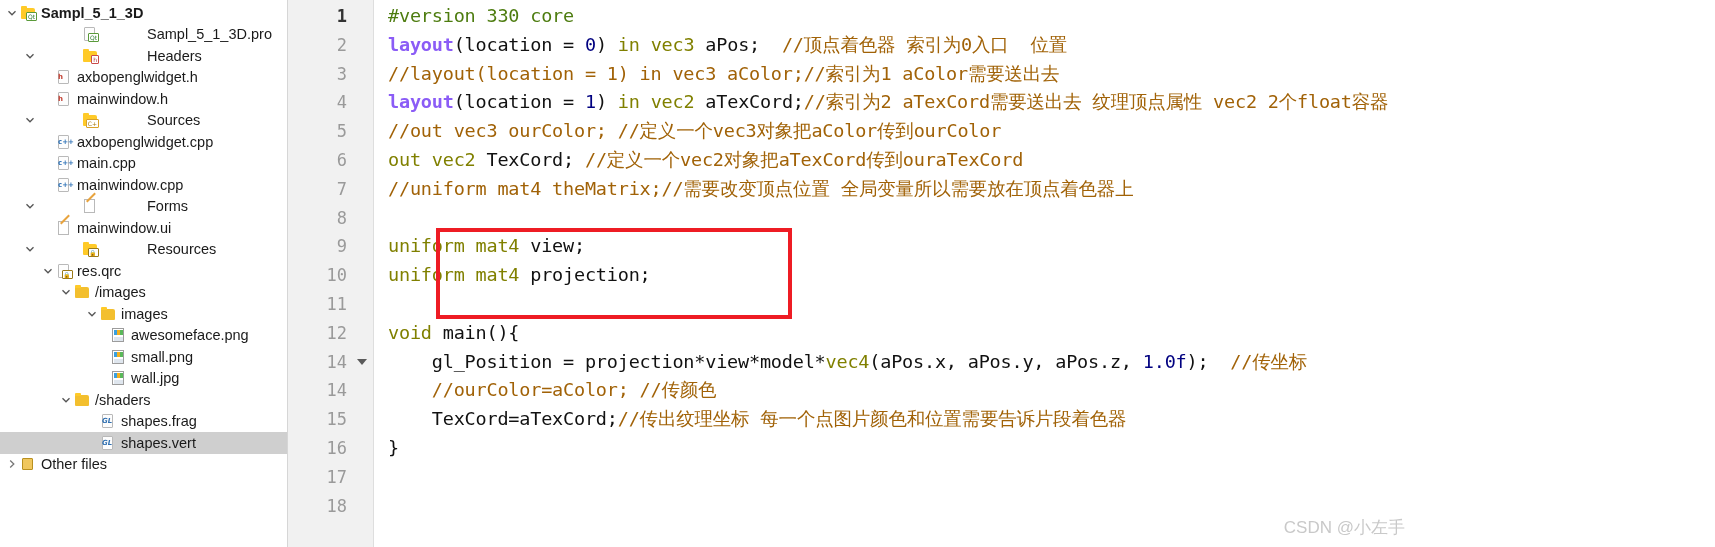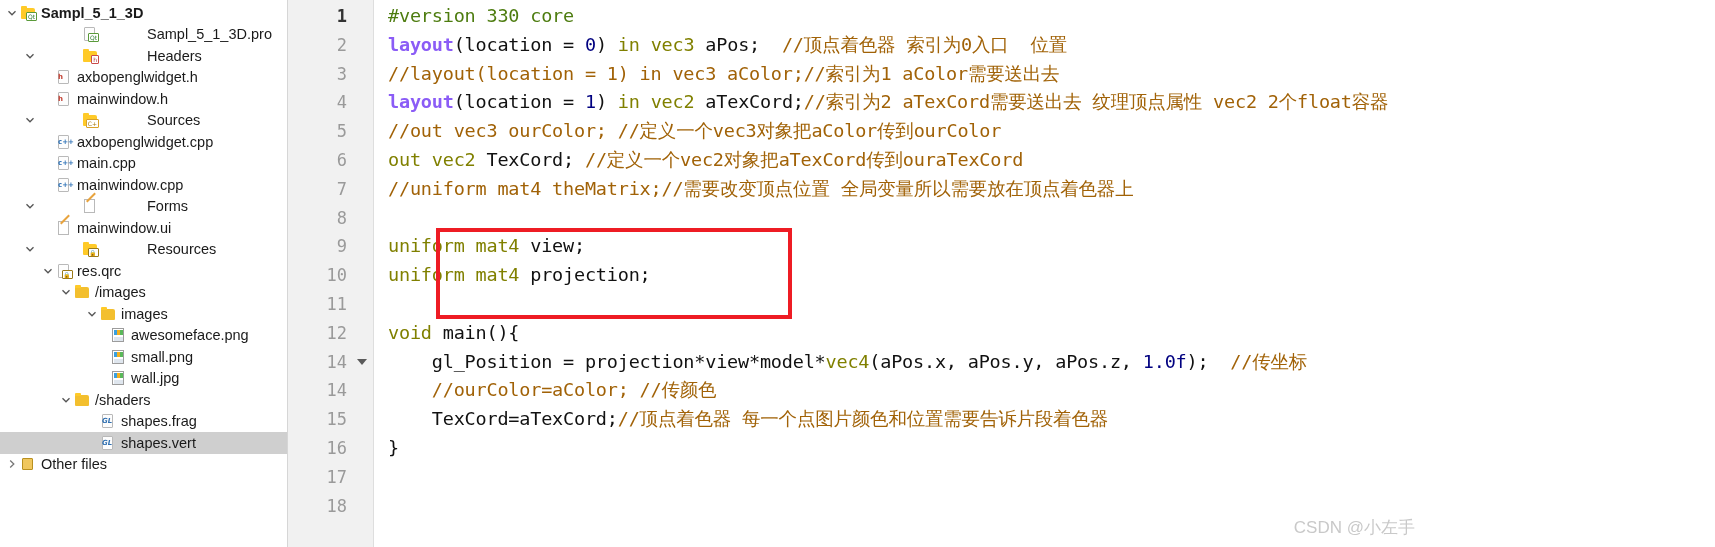--- a/index.html
+++ b/index.html
@@ -219,21 +219,21 @@
     left: 62px;
     top: 228px;
     width: 356px;
     height: 91px;
     border: 4px solid #ee1c24;
     box-sizing: border-box;
     pointer-events: none;
   }
   .watermark {
     position: absolute;
-    right: 6px;
+    right: 16px;
     bottom: 8px;
     font-size: 17px;
     color: #c9c9c9;
     font-family: "Liberation Sans", sans-serif;
     white-space: nowrap;
   }
 </style>
 </head>
 <body>
 
@@ -486,20 +486,20 @@
         <div class="code-line"><span class="tk-cmt">//out vec3 ourColor; //定义一个vec3对象把aColor传到ourColor</span></div>
         <div class="code-line"><span class="tk-type">out</span><span class="tk-txt"> </span><span class="tk-type">vec2</span><span class="tk-txt"> TexCord; </span><span class="tk-cmt">//定义一个vec2对象把aTexCord传到ouraTexCord</span></div>
         <div class="code-line"><span class="tk-cmt">//uniform mat4 theMatrix;//需要改变顶点位置 全局变量所以需要放在顶点着色器上</span></div>
         <div class="code-line">&nbsp;</div>
         <div class="code-line"><span class="tk-type">uniform</span><span class="tk-txt"> </span><span class="tk-type">mat4</span><span class="tk-txt"> view;</span></div>
         <div class="code-line"><span class="tk-type">uniform</span><span class="tk-txt"> </span><span class="tk-type">mat4</span><span class="tk-txt"> projection;</span></div>
         <div class="code-line">&nbsp;</div>
         <div class="code-line"><span class="tk-type">void</span><span class="tk-txt"> main(){</span></div>
         <div class="code-line"><span class="tk-txt">    gl_Position = projection*view*model*</span><span class="tk-type">vec4</span><span class="tk-txt">(aPos.x, aPos.y, aPos.z, </span><span class="tk-num">1.0f</span><span class="tk-txt">);  </span><span class="tk-cmt">//传坐标</span></div>
         <div class="code-line"><span class="tk-txt">    </span><span class="tk-cmt">//ourColor=aColor; //传颜色</span></div>
-        <div class="code-line"><span class="tk-txt">    TexCord=aTexCord;</span><span class="tk-cmt">//顶点着色器 每一个点图片颜色和位置需要告诉片段着色器</span></div>
+        <div class="code-line"><span class="tk-txt">    TexCord=aTexCord;</span><span class="tk-cmt">//传出纹理坐标 每一个点图片颜色和位置需要告诉片段着色器</span></div>
         <div class="code-line"><span class="tk-txt">}</span></div>
         <div class="code-line">&nbsp;</div>
       </div>
     <div class="watermark">CSDN @小左手</div>
   </div>
 
 </div>
 
 </body></html>

